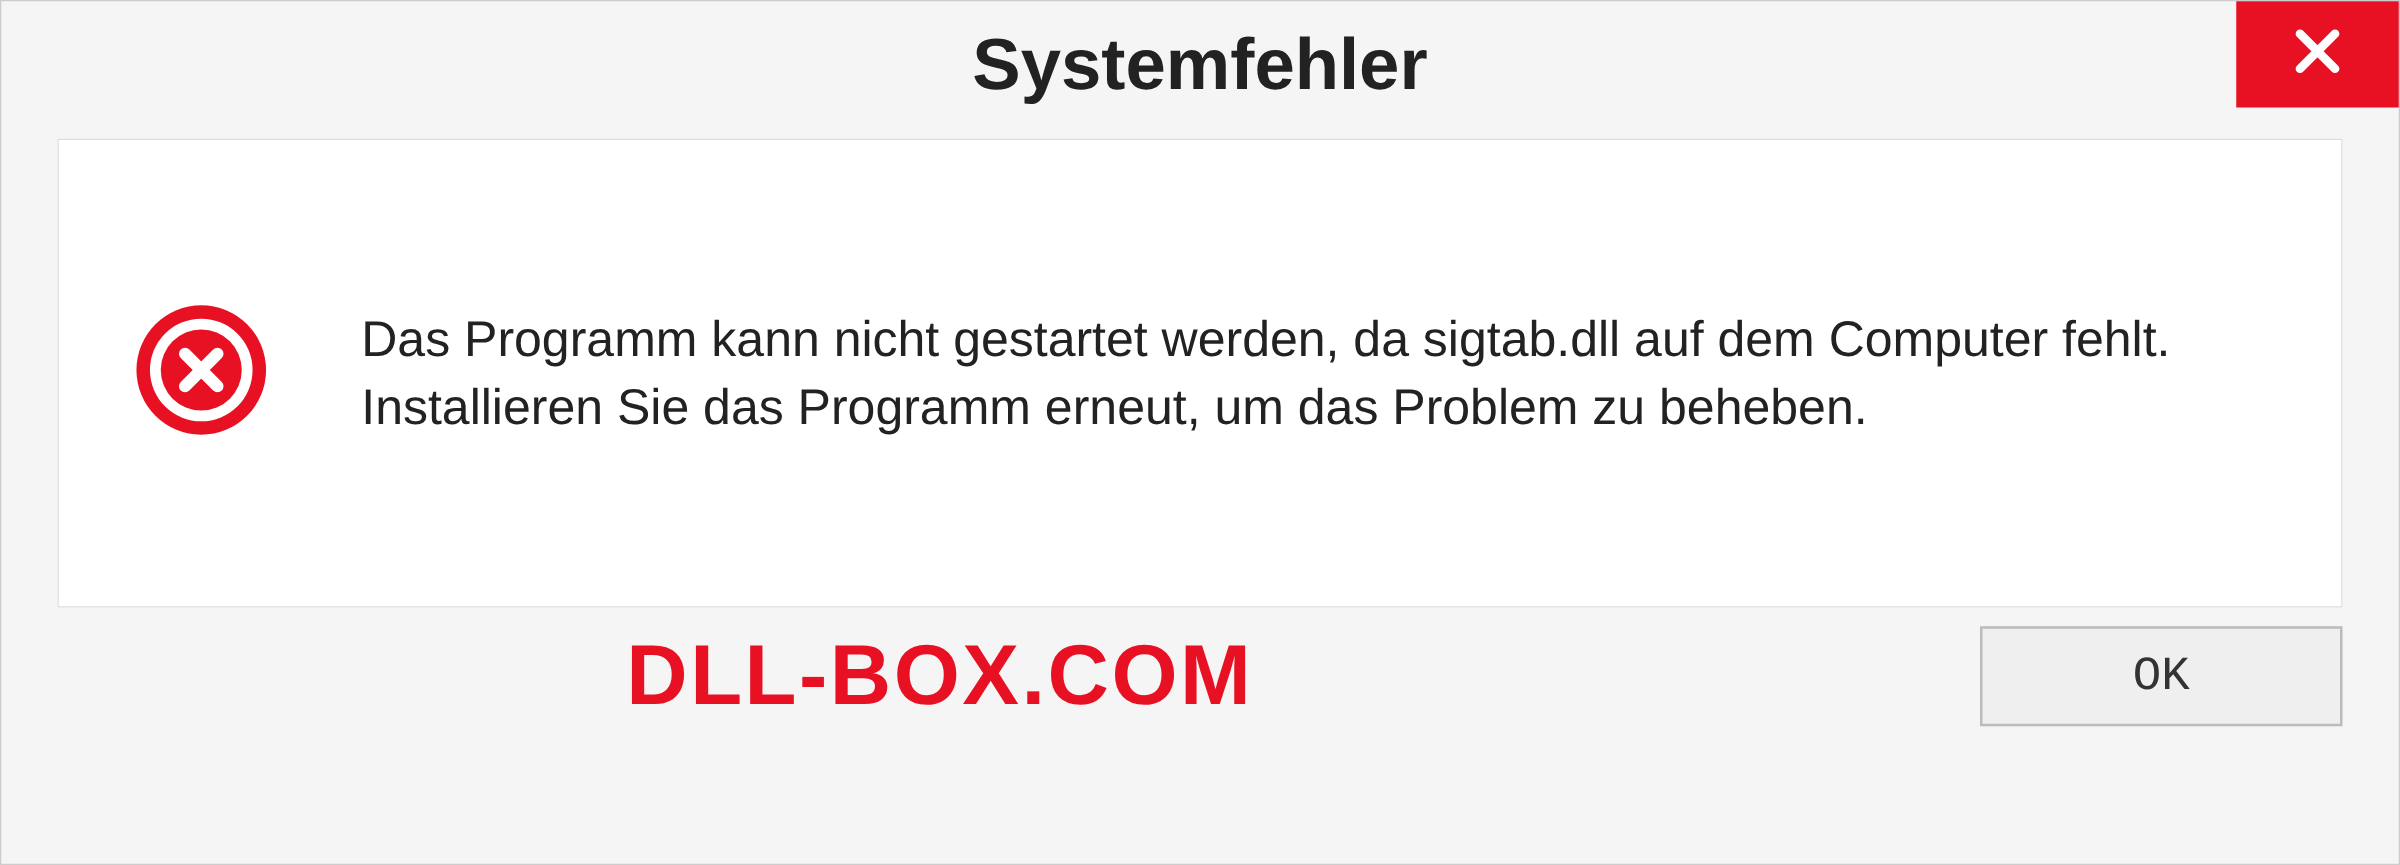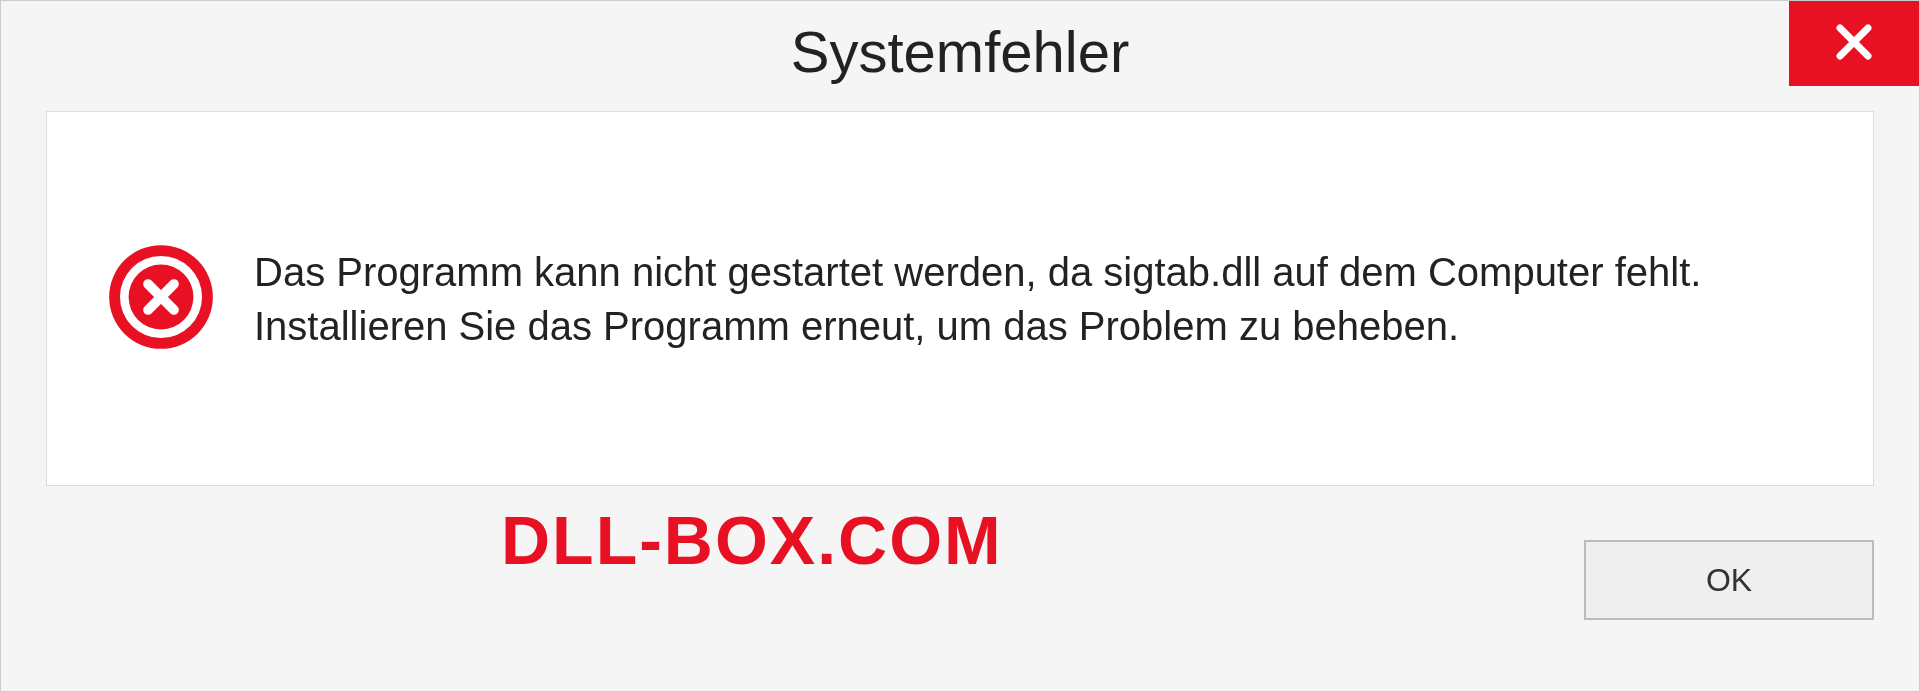--- a/index.html
+++ b/index.html
@@ -24,21 +24,21 @@
     }
     .titlebar {
       height: 100px;
       display: flex;
       align-items: center;
       justify-content: center;
       position: relative;
     }
     .title {
       font-size: 58px;
-      font-weight: normal;
+      font-weight: bold;
       color: #222;
     }
     .close-btn {
       position: absolute;
       top: 0;
       right: 0;
       width: 130px;
       height: 85px;
       background: #e81123;
       display: flex;
@@ -51,21 +51,21 @@
       height: 48px;
     }
     .content-box {
       margin: 10px 45px 0 45px;
       background: #fff;
       border: 1px solid #ddd;
       height: 375px;
       display: flex;
       align-items: center;
       padding: 0 60px 0 60px;
-      gap: 39px;
+      gap: 74px;
     }
     .error-icon {
       flex-shrink: 0;
     }
     .error-icon svg {
       width: 108px;
       height: 108px;
     }
     .message {
       font-size: 40px;
@@ -90,28 +90,27 @@
       color: #e81123;
       letter-spacing: 2px;
       padding-left: 500px;
       font-family: Arial, Helvetica, sans-serif;
     }
     .ok-btn {
       width: 290px;
       height: 80px;
       background: #efefef;
       border: 2px solid #bbb;
-      font-size: 32px;
+      font-size: 38px;
       color: #333;
       cursor: pointer;
       display: flex;
       align-items: center;
       justify-content: center;
-      font-family: Liberation Sans, sans-serif;
-      margin-top: 39px;
+      font-family: Liberation Mono, monospace;
     }
   </style>
 </head>
 <body>
 
 <div class="dialog">
   <div class="titlebar">
     <div class="title">Systemfehler</div>
     <div class="close-btn">
       <span>

